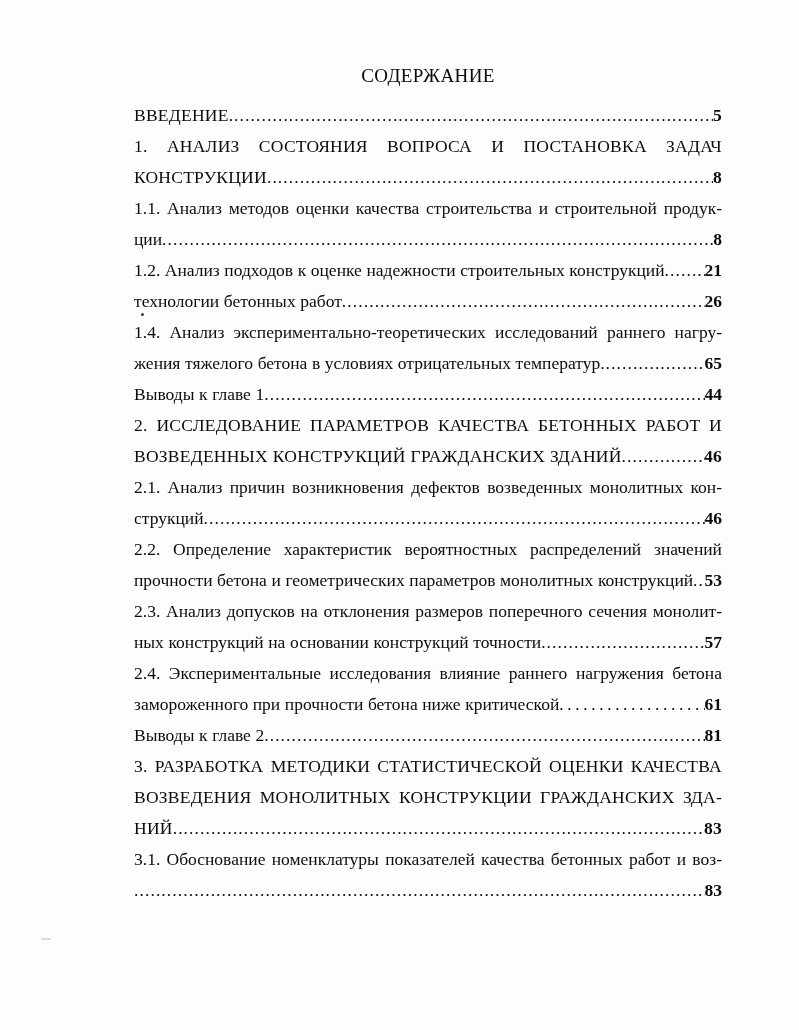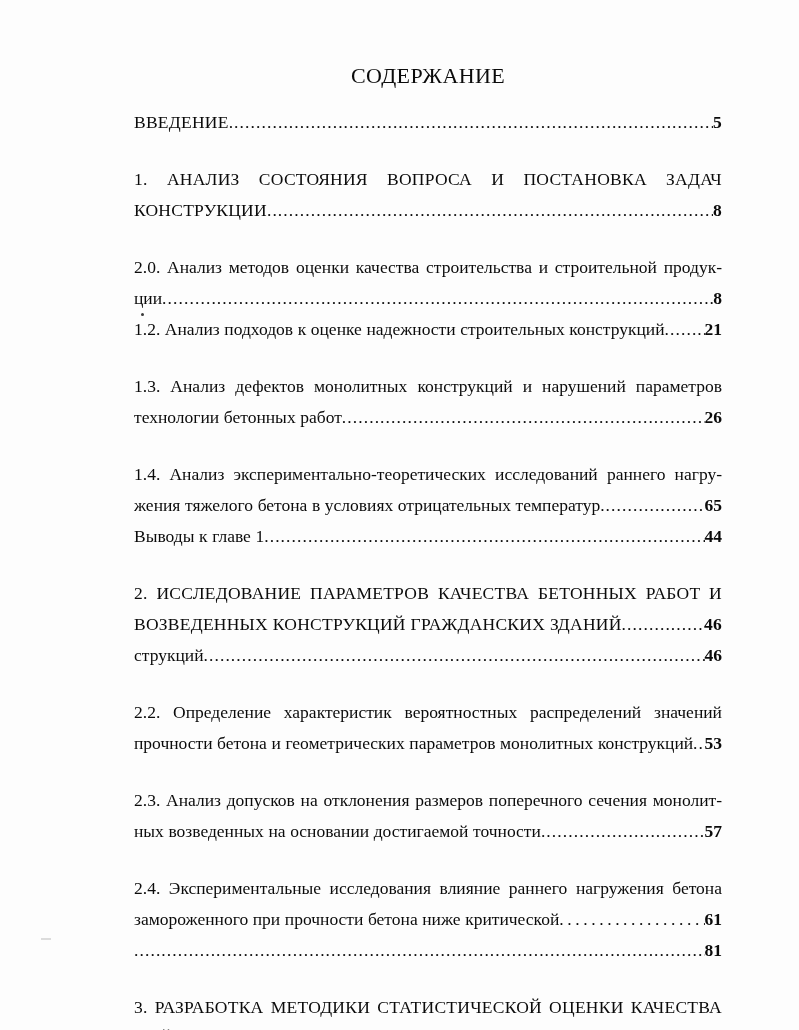--- a/index.html
+++ b/index.html
@@ -19,24 +19,24 @@
     -webkit-font-smoothing: none;
   }
   .content {
     position: absolute;
     left: 134px;
     top: 60px;
     width: 588px;
   }
   .toc-title {
     text-align: center;
-    font-size: 22px;
+    font-size: 19px;
     line-height: 31px;
     letter-spacing: 0.4px;
-    margin: 0 0 16px 0;
+    margin: 0 0 9px 0;
     white-space: nowrap;
   }
   .entry {
     margin: 0;
     padding: 0;
     font-size: 17.5px;
     line-height: 31px;
     text-align: justify;
     text-justify: inter-word;
     word-spacing: 0.2px;
@@ -44,21 +44,20 @@
   .entry.caps {
     letter-spacing: 0.25px;
   }
   
   .ln {
     display: block;
     text-align: justify;
     text-align-last: justify;
     white-space: nowrap;
     overflow: hidden;
-    margin-top: 26px;
   }
   .leaderline {
     display: flex;
     align-items: baseline;
     width: 100%;
     white-space: nowrap;
     overflow: hidden;
   }
   .leaderline .txt {
     flex: 0 0 auto;
@@ -115,36 +114,35 @@
         </div>
         <div class="entry caps">
           <span class="ln">1. АНАЛИЗ СОСТОЯНИЯ ВОПРОСА И ПОСТАНОВКА ЗАДАЧ</span>
           <span class="leaderline">
             <span class="txt">КОНСТРУКЦИИ </span>
             <span class="dots">...........................................................................................................................................</span>
             <span class="pg">8</span>
           </span>
         </div>
         <div class="entry">
-          <span class="ln">2.0. Анализ методов оценки качества строительства и строительной продук-</span>
+          <span class="ln">1.1. Анализ методов оценки качества строительства и строительной продук-</span>
           <span class="leaderline">
             <span class="txt">ции</span>
             <span class="dots">...........................................................................................................................................</span>
             <span class="pg">8</span>
           </span>
         </div>
         <div class="entry">
           <span class="leaderline">
             <span class="txt">1.2. Анализ подходов к оценке надежности строительных конструкций</span>
             <span class="dots">...........................................................................................................................................</span>
             <span class="pg">21</span>
           </span>
         </div>
         <div class="entry">
-          <span class="ln">1.3. Анализ дефектов монолитных конструкций и нарушений параметров</span>
           <span class="leaderline">
             <span class="txt">технологии бетонных работ</span>
             <span class="dots">...........................................................................................................................................</span>
             <span class="pg">26</span>
           </span>
         </div>
         <div class="entry">
           <span class="ln">1.4. Анализ экспериментально-теоретических исследований раннего нагру-</span>
           <span class="leaderline">
             <span class="txt">жения тяжелого бетона в условиях отрицательных температур</span>
@@ -161,65 +159,69 @@
         </div>
         <div class="entry caps">
           <span class="ln">2. ИССЛЕДОВАНИЕ ПАРАМЕТРОВ КАЧЕСТВА БЕТОННЫХ РАБОТ И</span>
           <span class="leaderline">
             <span class="txt">ВОЗВЕДЕННЫХ КОНСТРУКЦИЙ ГРАЖДАНСКИХ ЗДАНИЙ</span>
             <span class="dots">...........................................................................................................................................</span>
             <span class="pg">46</span>
           </span>
         </div>
         <div class="entry">
+          <span class="ln">2.1. Анализ причин возникновения дефектов возведенных монолитных кон-</span>
           <span class="leaderline">
             <span class="txt">струкций</span>
             <span class="dots">...........................................................................................................................................</span>
             <span class="pg">46</span>
           </span>
         </div>
         <div class="entry">
           <span class="ln">2.2. Определение характеристик вероятностных распределений значений</span>
           <span class="leaderline">
             <span class="txt">прочности бетона и геометрических параметров монолитных конструкций</span>
             <span class="dots">...........................................................................................................................................</span>
             <span class="pg">53</span>
           </span>
         </div>
         <div class="entry">
           <span class="ln">2.3. Анализ допусков на отклонения размеров поперечного сечения монолит-</span>
           <span class="leaderline">
-            <span class="txt">ных возведенных на основании достигаемой точности</span>
+            <span class="txt">ных конструкций на основании конструкций точности</span>
             <span class="dots">...........................................................................................................................................</span>
             <span class="pg">57</span>
           </span>
         </div>
         <div class="entry">
           <span class="ln">2.4. Экспериментальные исследования влияние раннего нагружения бетона</span>
           <span class="leaderline">
             <span class="txt">замороженного при прочности бетона ниже критической</span>
             <span class="dots wide">...........................................................................................................................................</span>
             <span class="pg">61</span>
           </span>
         </div>
         <div class="entry">
           <span class="leaderline">
+            <span class="txt">Выводы к главе 2</span>
             <span class="dots">...........................................................................................................................................</span>
             <span class="pg">81</span>
           </span>
         </div>
         <div class="entry caps">
           <span class="ln">3. РАЗРАБОТКА МЕТОДИКИ СТАТИСТИЧЕСКОЙ ОЦЕНКИ КАЧЕСТВА</span>
+          <span class="ln">ВОЗВЕДЕНИЯ МОНОЛИТНЫХ КОНСТРУКЦИИ ГРАЖДАНСКИХ ЗДА-</span>
           <span class="leaderline">
             <span class="txt">НИЙ</span>
             <span class="dots">...........................................................................................................................................</span>
             <span class="pg">83</span>
           </span>
         </div>
         <div class="entry">
+          <span class="ln">3.1. Обоснование номенклатуры показателей качества бетонных работ и воз-</span>
           <span class="leaderline">
             <span class="dots">...........................................................................................................................................</span>
             <span class="pg">83</span>
           </span>
         </div>
       </div>
   </div>
 
   <div class="stray-dot"></div>
   <div class="stray-mark"></div>

